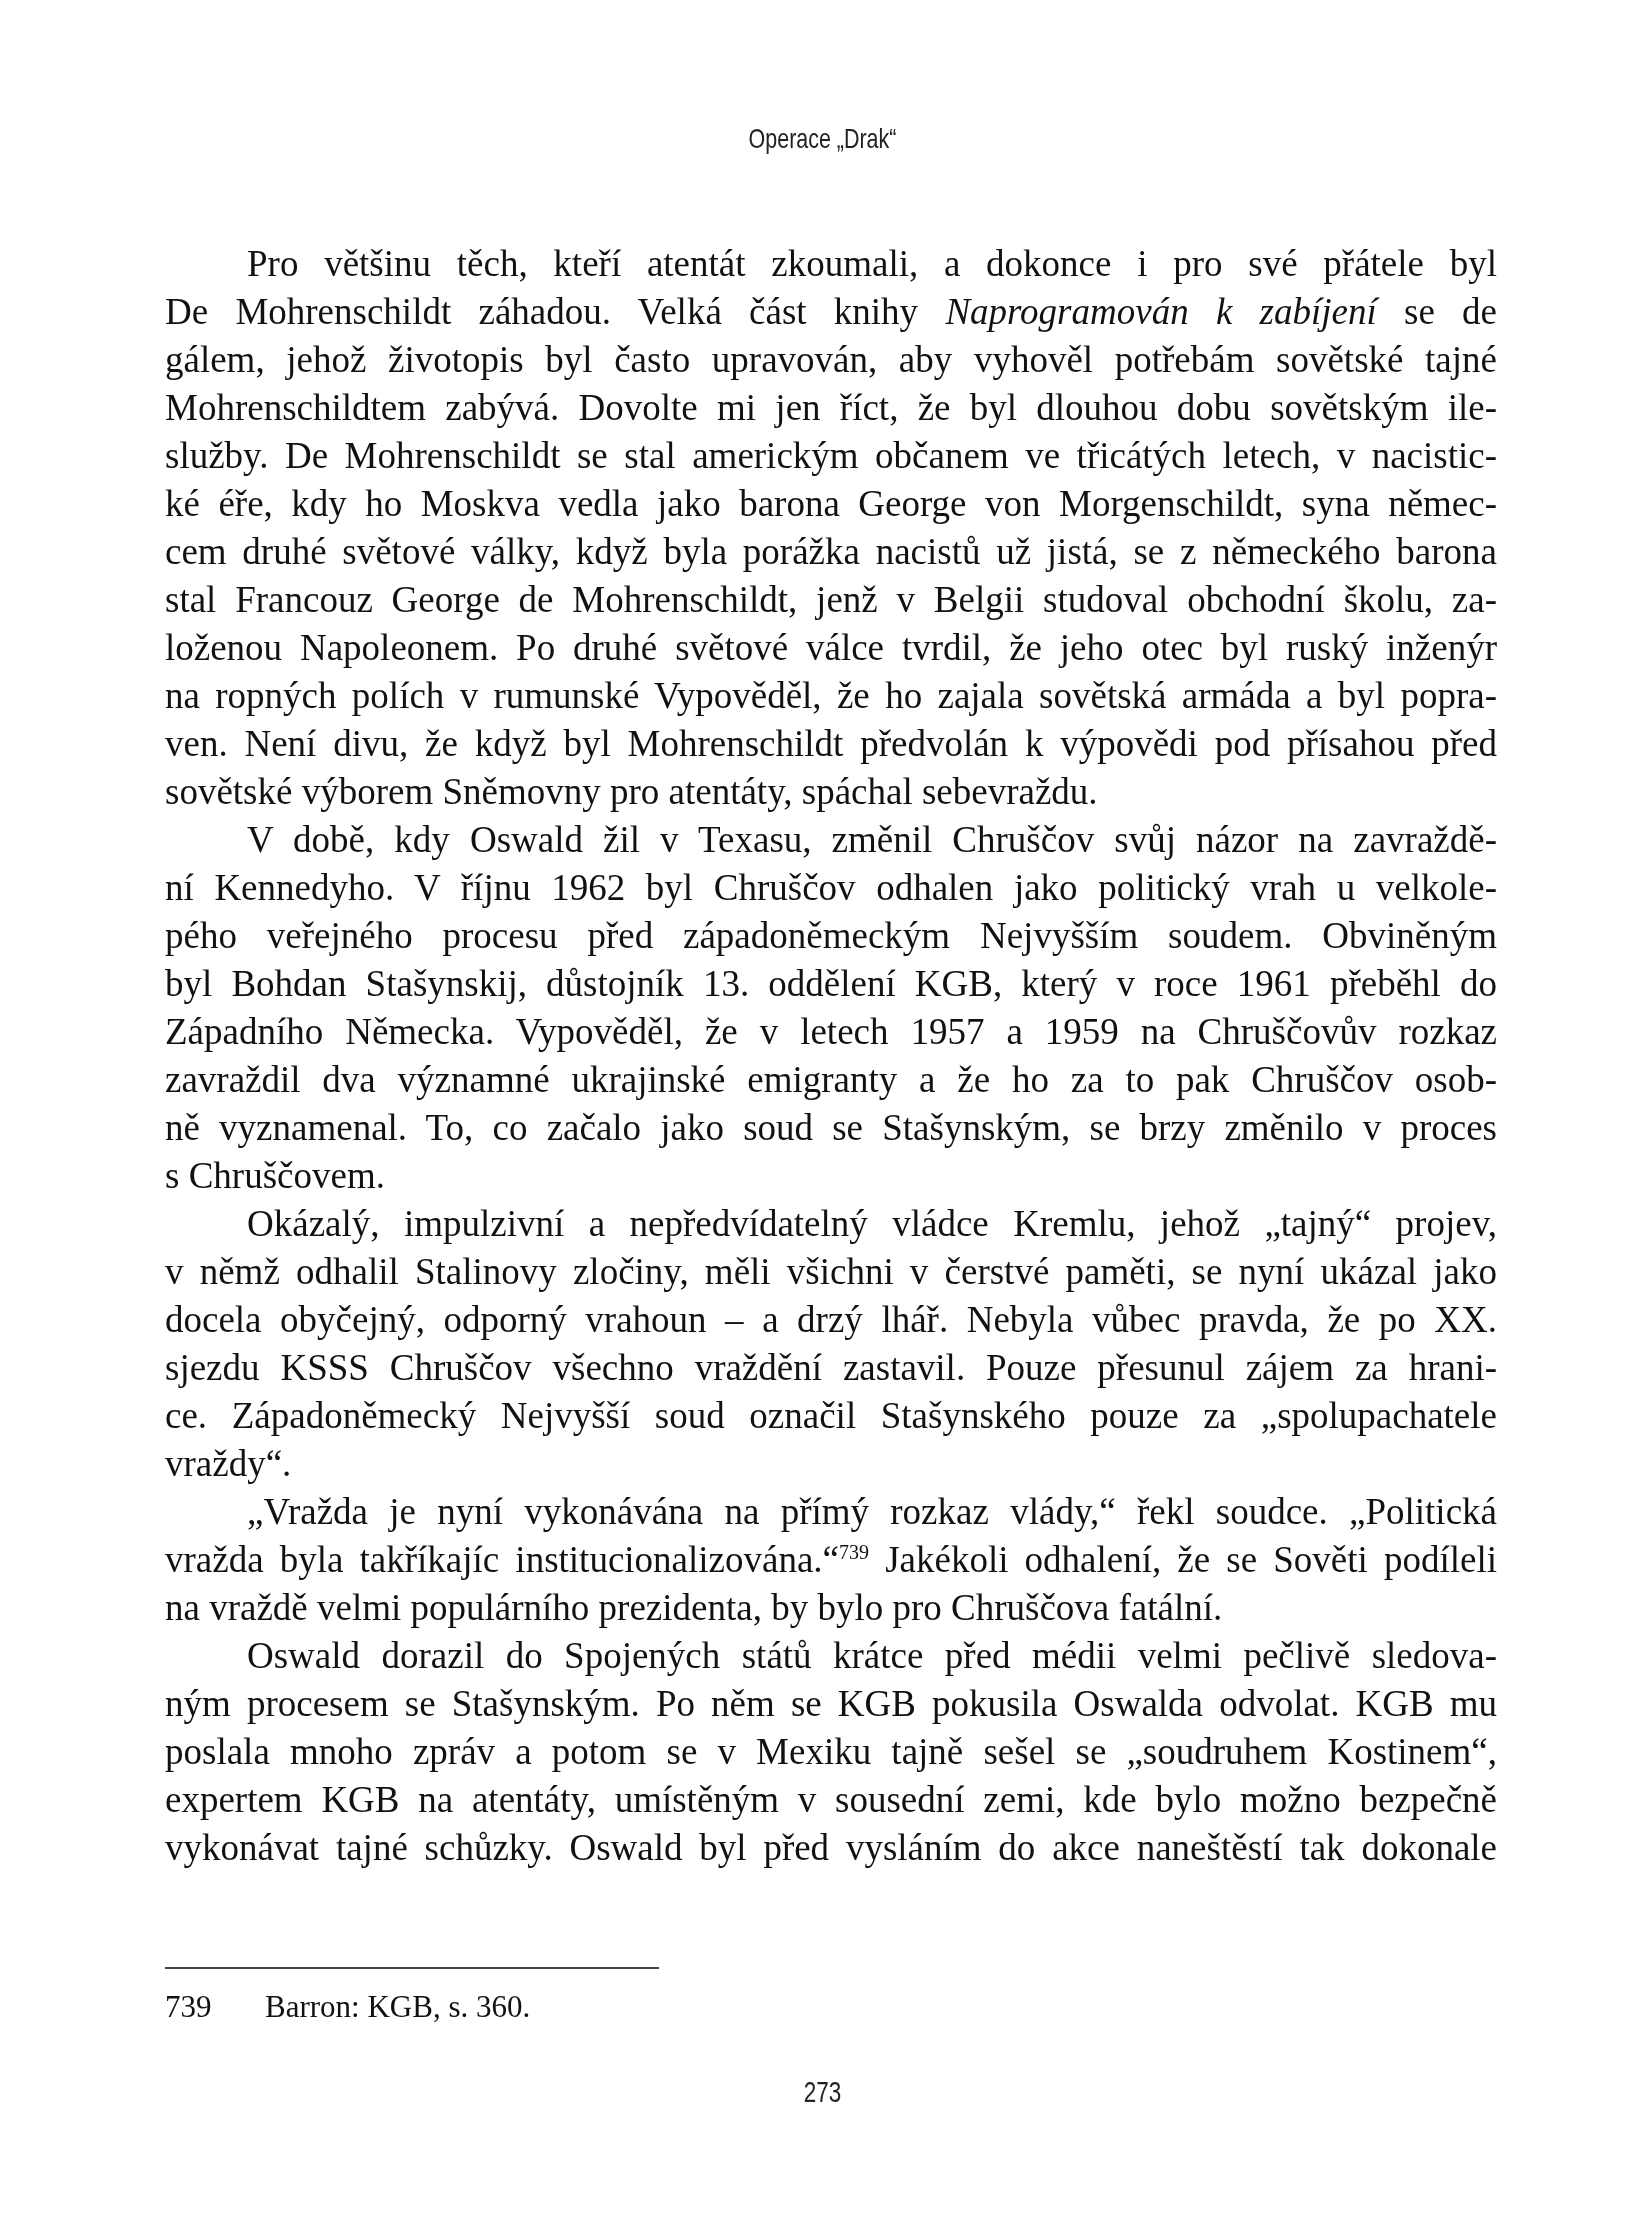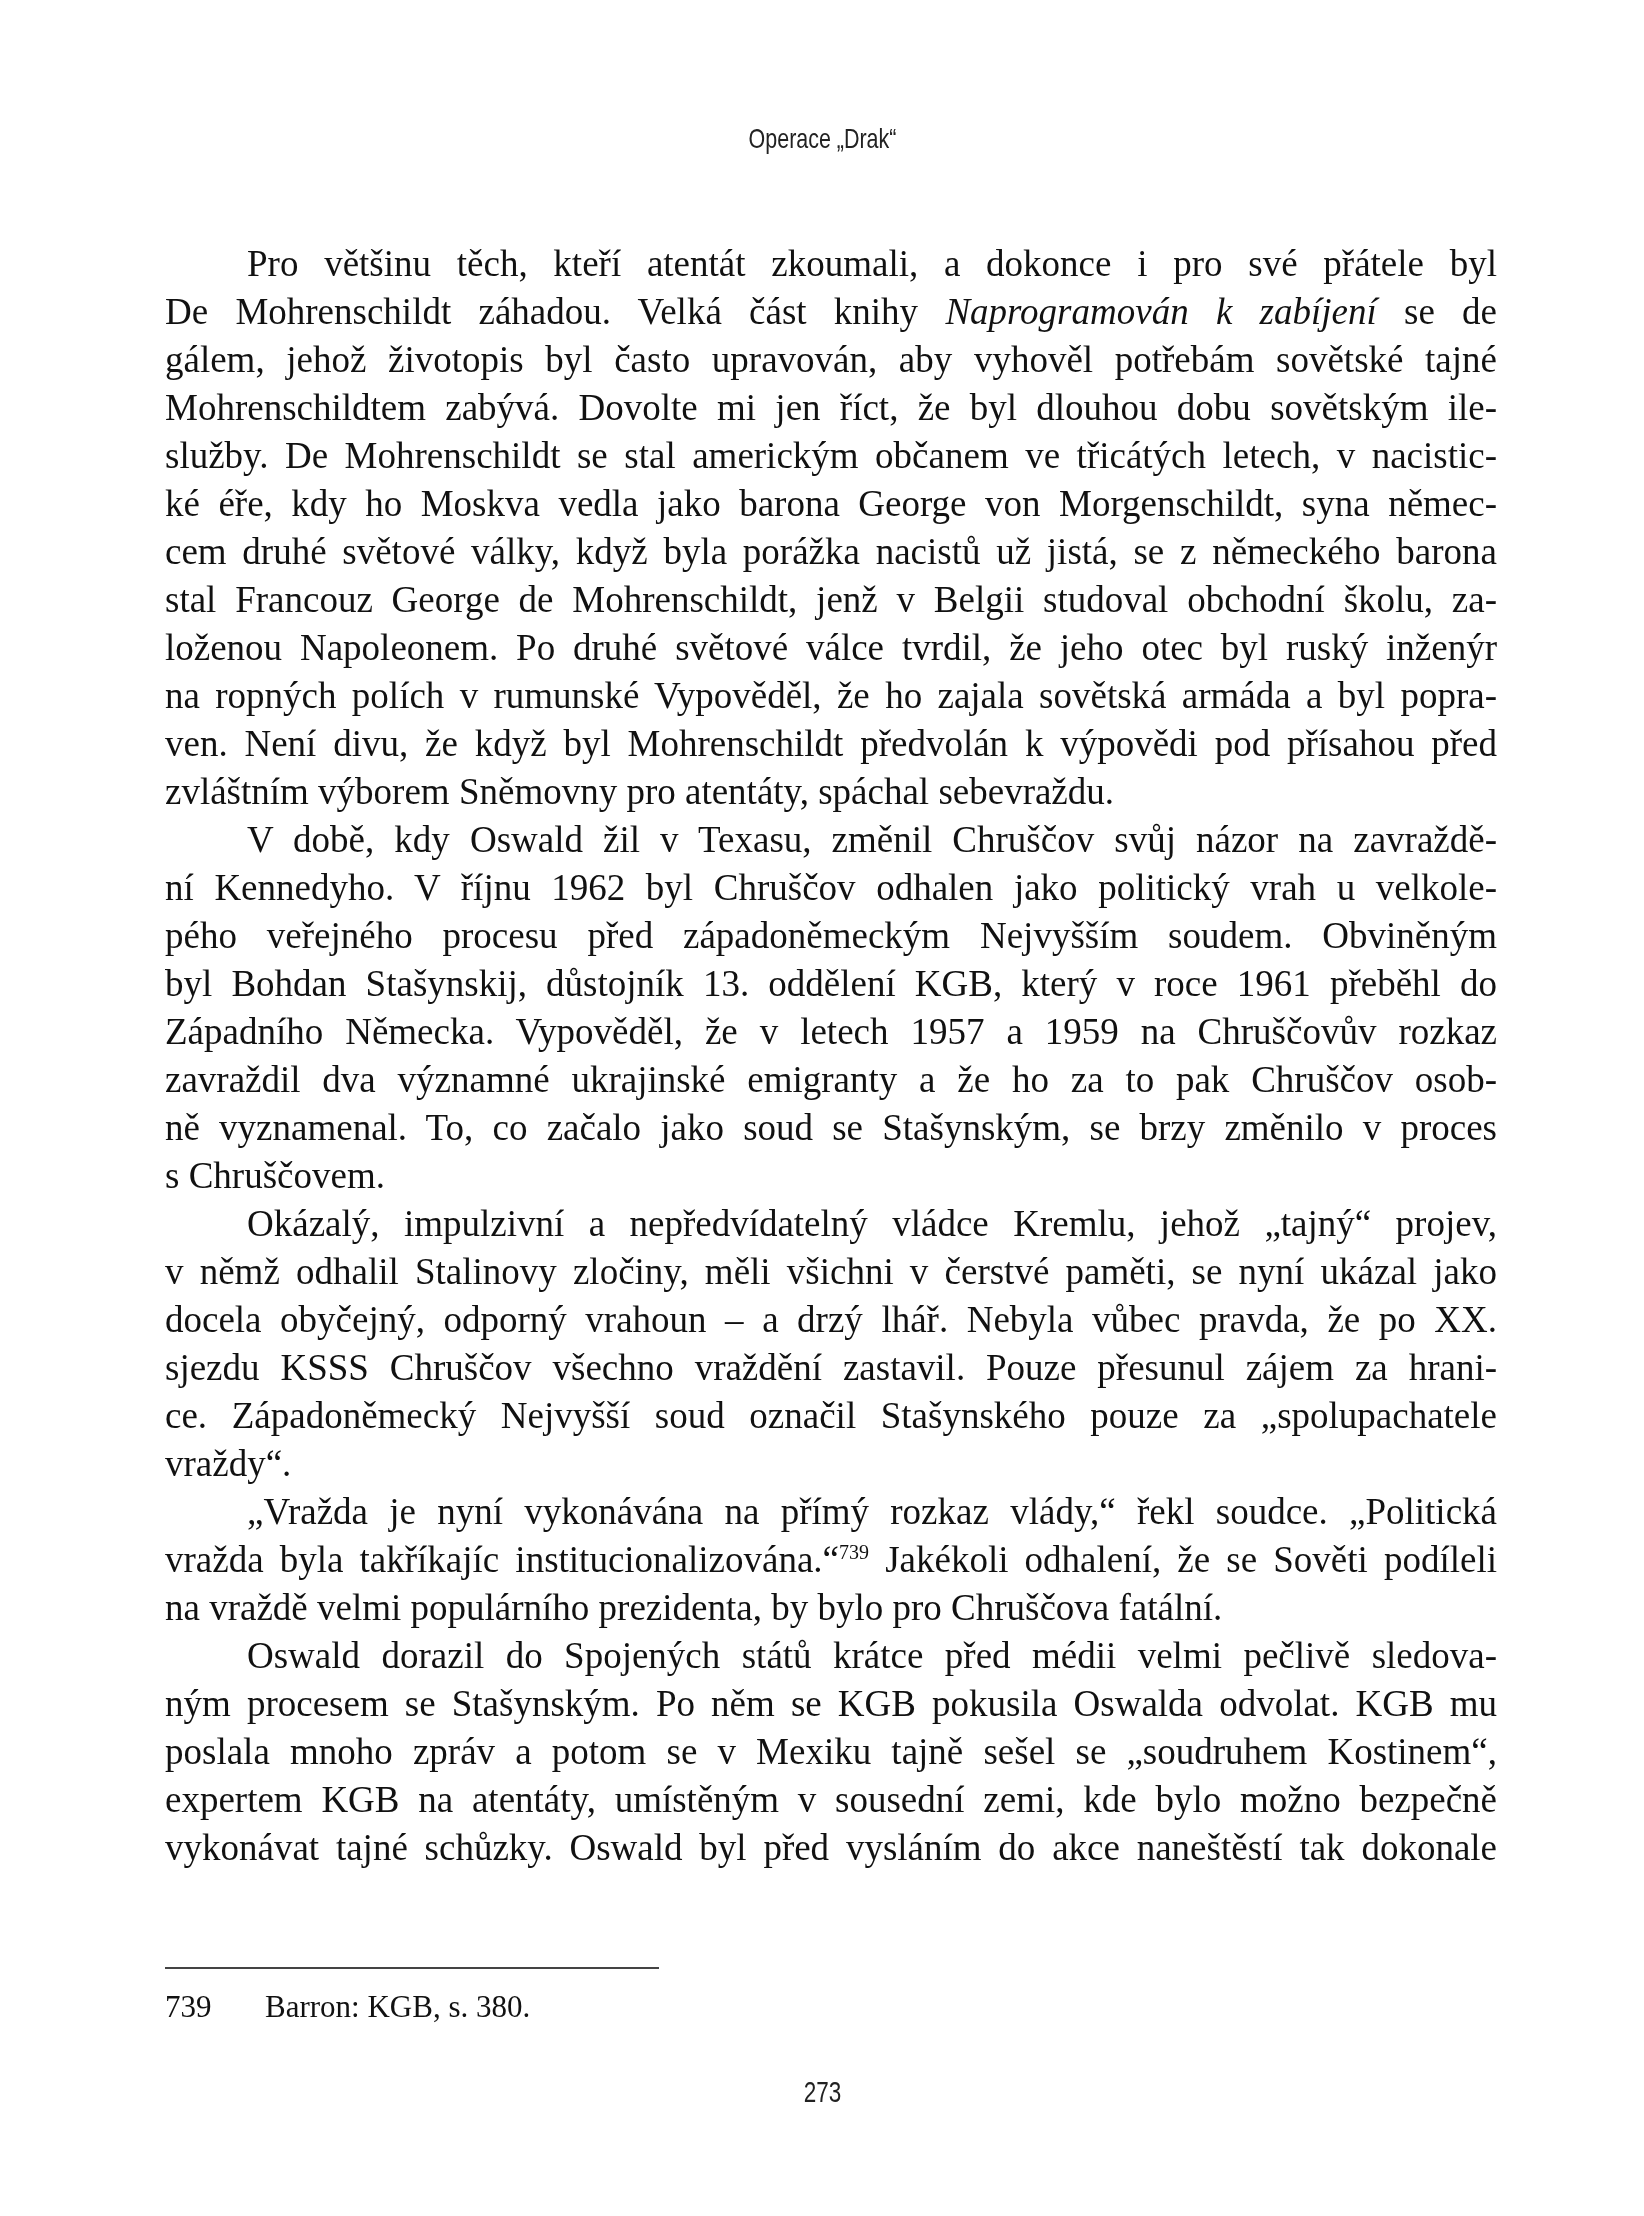--- a/index.html
+++ b/index.html
@@ -39,21 +39,21 @@
       <span class="line">De Mohrenschildt záhadou. Velká část knihy <span class="it">Naprogramován k zabíjení</span> se de</span>
       <span class="line">gálem, jehož životopis byl často upravován, aby vyhověl potřebám sovětské tajné</span>
       <span class="line">Mohrenschildtem zabývá. Dovolte mi jen říct, že byl dlouhou dobu sovětským ile-</span>
       <span class="line">služby. De Mohrenschildt se stal americkým občanem ve třicátých letech, v nacistic-</span>
       <span class="line">ké éře, kdy ho Moskva vedla jako barona George von Morgenschildt, syna němec-</span>
       <span class="line">cem druhé světové války, když byla porážka nacistů už jistá, se z německého barona</span>
       <span class="line">stal Francouz George de Mohrenschildt, jenž v Belgii studoval obchodní školu, za-</span>
       <span class="line">loženou Napoleonem. Po druhé světové válce tvrdil, že jeho otec byl ruský inženýr</span>
       <span class="line">na ropných polích v rumunské Vypověděl, že ho zajala sovětská armáda a byl popra-</span>
       <span class="line">ven. Není divu, že když byl Mohrenschildt předvolán k výpovědi pod přísahou před</span>
-      <span class="line last">zvláštním výborem Sněmovny pro atentáty, spáchal sebevraždu.</span>
+      <span class="line last">sovětské výborem Sněmovny pro atentáty, spáchal sebevraždu.</span>
     </div>
     <div>
       <span class="line indent">V době, kdy Oswald žil v Texasu, změnil Chruščov svůj názor na zavraždě-</span>
       <span class="line">ní Kennedyho. V říjnu 1962 byl Chruščov odhalen jako politický vrah u velkole-</span>
       <span class="line">pého veřejného procesu před západoněmeckým Nejvyšším soudem. Obviněným</span>
       <span class="line">byl Bohdan Stašynskij, důstojník 13. oddělení KGB, který v roce 1961 přeběhl do</span>
       <span class="line">Západního Německa. Vypověděl, že v letech 1957 a 1959 na Chruščovův rozkaz</span>
       <span class="line">zavraždil dva významné ukrajinské emigranty a že ho za to pak Chruščov osob-</span>
       <span class="line">ně vyznamenal. To, co začalo jako soud se Stašynským, se brzy změnilo v proces</span>
       <span class="line last">s Chruščovem.</span>
@@ -76,17 +76,17 @@
       <span class="line">ným procesem se Stašynským. Po něm se KGB pokusila Oswalda odvolat. KGB mu</span>
       <span class="line">poslala mnoho zpráv a potom se v Mexiku tajně sešel se „soudruhem Kostinem“,</span>
       <span class="line">expertem KGB na atentáty, umístěným v sousední zemi, kde bylo možno bezpečně</span>
       <span class="line">vykonávat tajné schůzky. Oswald byl před vysláním do akce naneštěstí tak dokonale</span>
     </div>
   </div>
 
 <div class="rule"></div>
 
 <div class="footnote">
-  <span class="num">739</span><span>Barron: KGB, s. 380.</span>
+  <span class="num">739</span><span>Barron: KGB, s. 360.</span>
 </div>
 
 <div class="pageno">273</div>
 
 
 </body></html>

